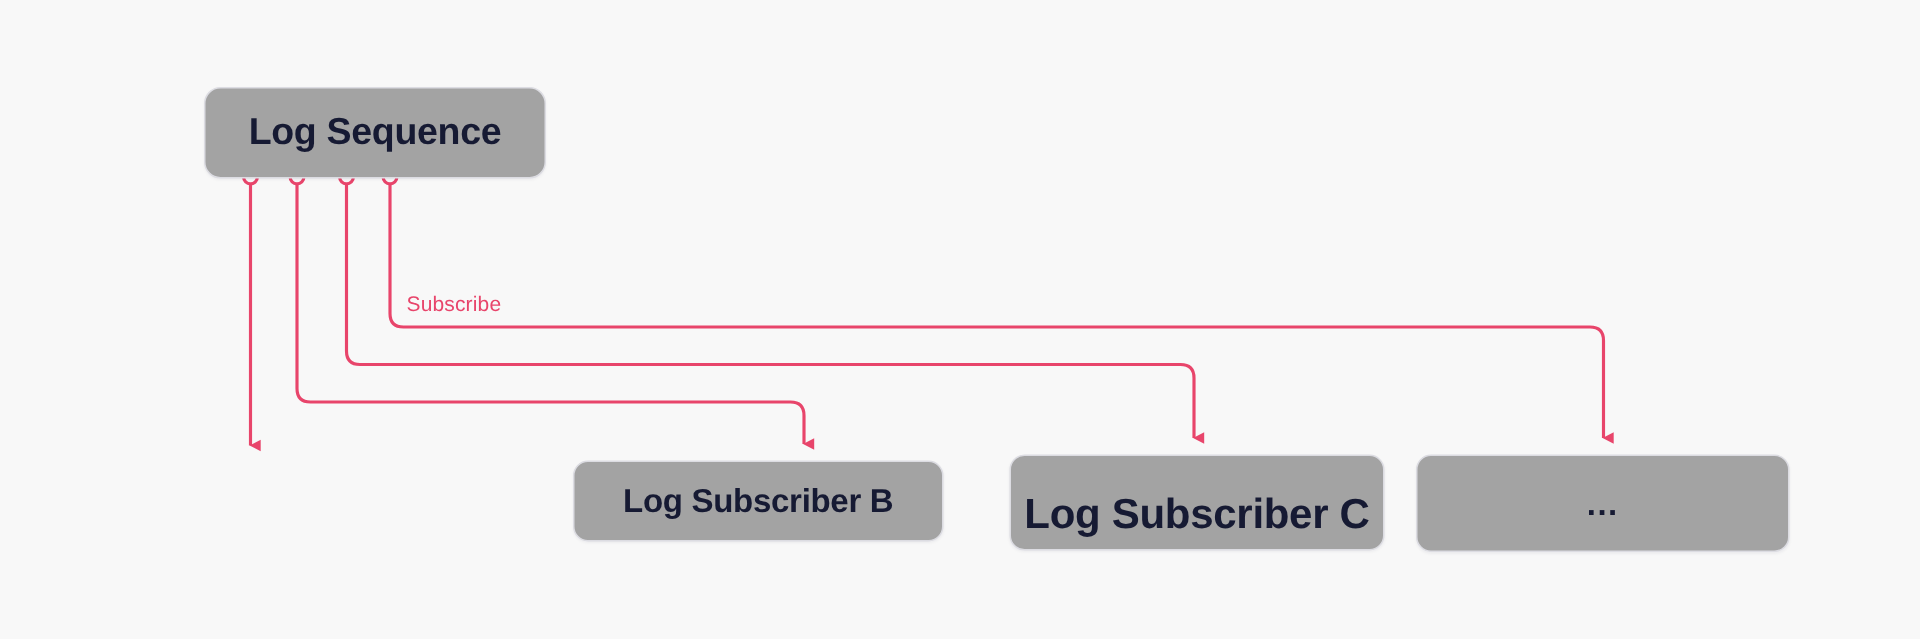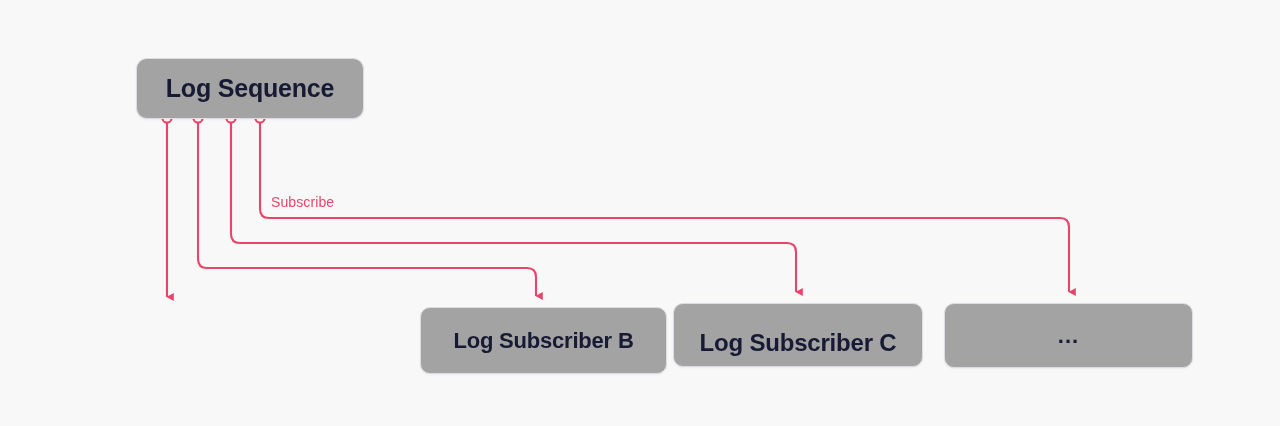--- a/index.html
+++ b/index.html
@@ -55,33 +55,33 @@
     font-size: 25px;
   }
   .node-sub-a {
     left: 136px;
     top: 308px;
     width: 248px;
     height: 62px;
   }
   .node-sub-a .node-label { font-size: 22px; }
   .node-sub-b {
-    left: 420px;
+    left: 382px;
     top: 307px;
     width: 247px;
-    height: 67px;
+    height: 54px;
   }
   .node-sub-b .node-label { font-size: 22px; }
   .node-sub-c {
     left: 673px;
     top: 303px;
     width: 250px;
     height: 64px;
   }
-  .node-sub-c .node-label { font-size: 24px; margin-top: 16px; }
+  .node-sub-c .node-label { font-size: 28px; margin-top: 16px; }
   .node-sub-more {
     left: 944px;
     top: 303px;
     width: 249px;
     height: 65px;
   }
   .node-sub-more .node-label {
     font-size: 22px;
     letter-spacing: 1px;
   }

